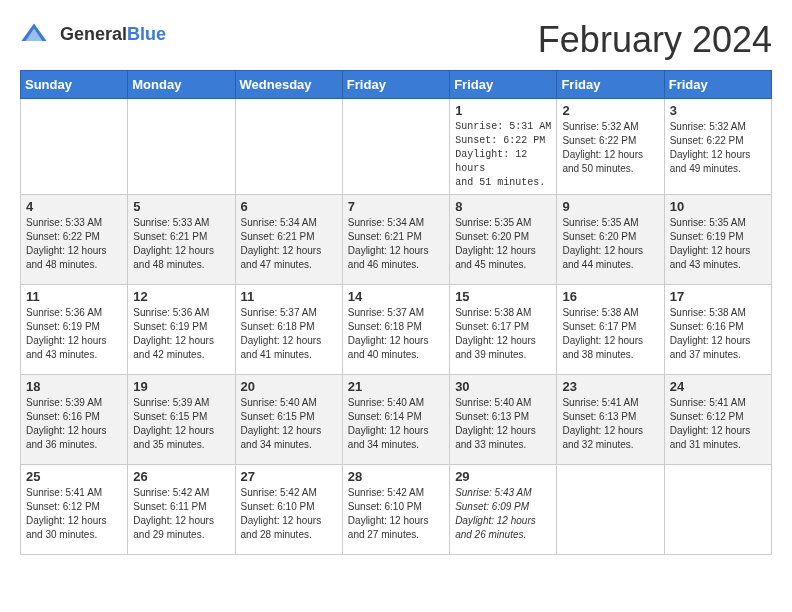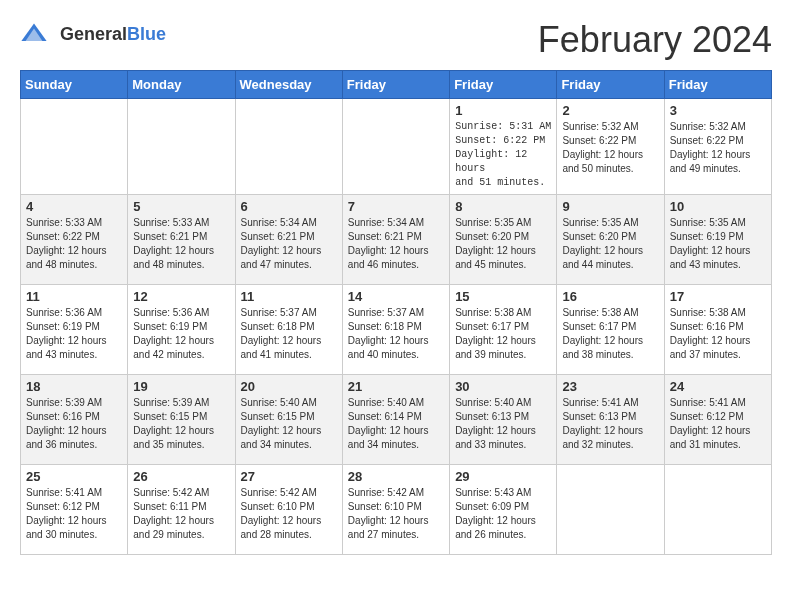--- a/index.html
+++ b/index.html
@@ -329,21 +329,21 @@
         </td>
         <td>
           <div class="day-number">28</div>
           <div class="day-info" style="white-space: pre-line;">Sunrise: 5:42 AM
 Sunset: 6:10 PM
 Daylight: 12 hours
 and 27 minutes.</div>
         </td>
         <td>
           <div class="day-number">29</div>
-          <div class="day-info" style="white-space: pre-line;">Sunrise: 5:43 AM
+          <div class="day-info" style="white-space: pre-line; font-style: italic;">Sunrise: 5:43 AM
 Sunset: 6:09 PM
 Daylight: 12 hours
 and 26 minutes.</div>
         </td>
         <td class="empty"></td>
         <td class="empty"></td>
       </tr>
     </tbody>
 </table>
 

